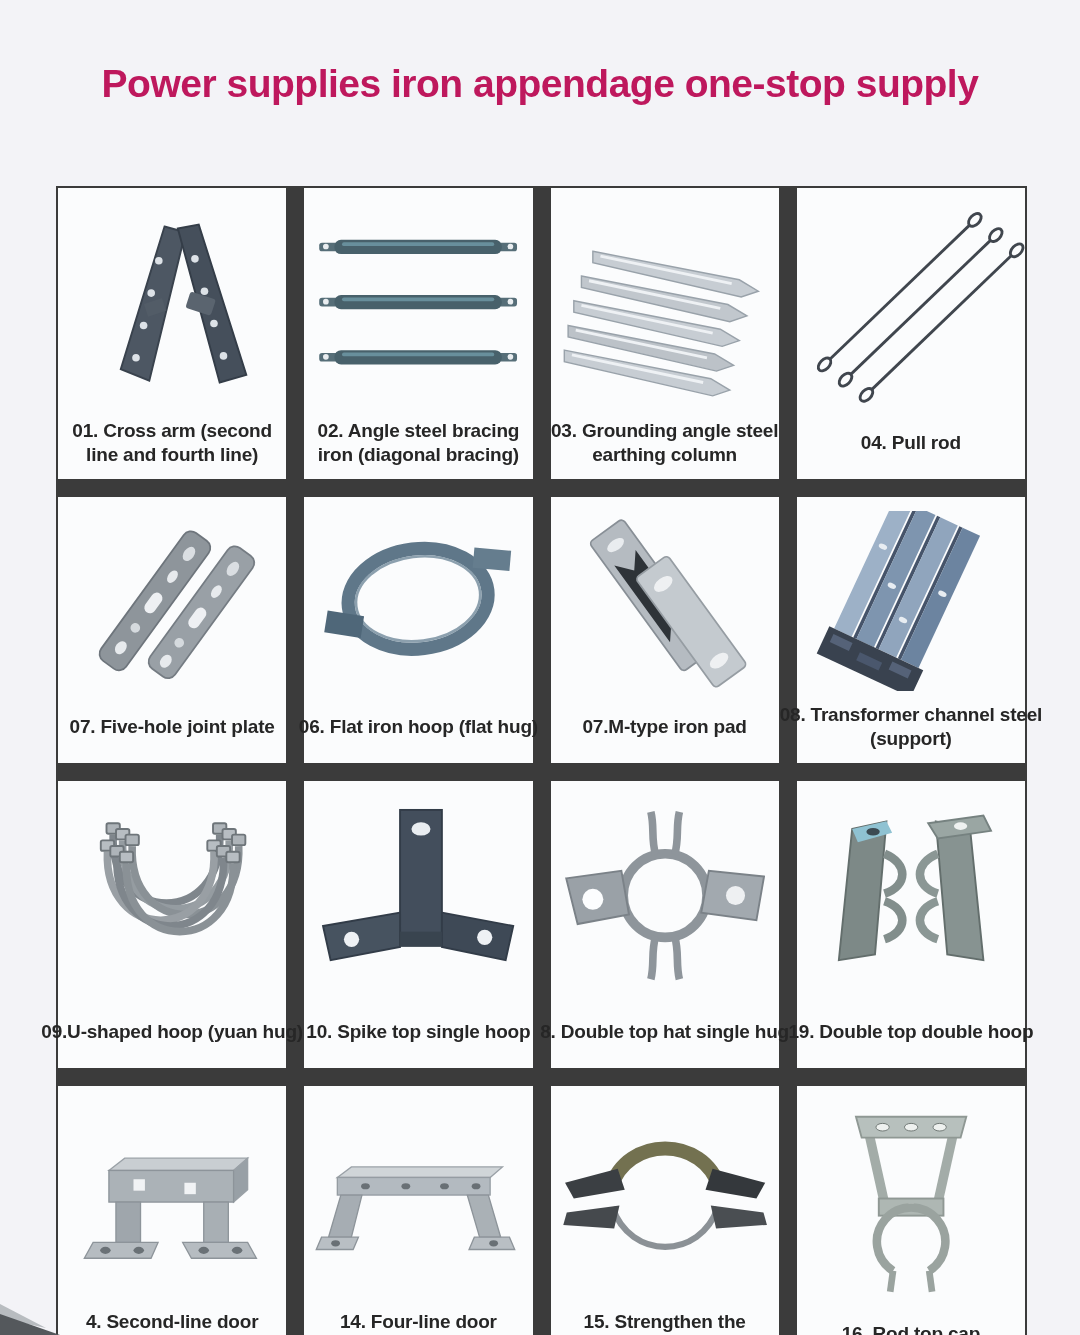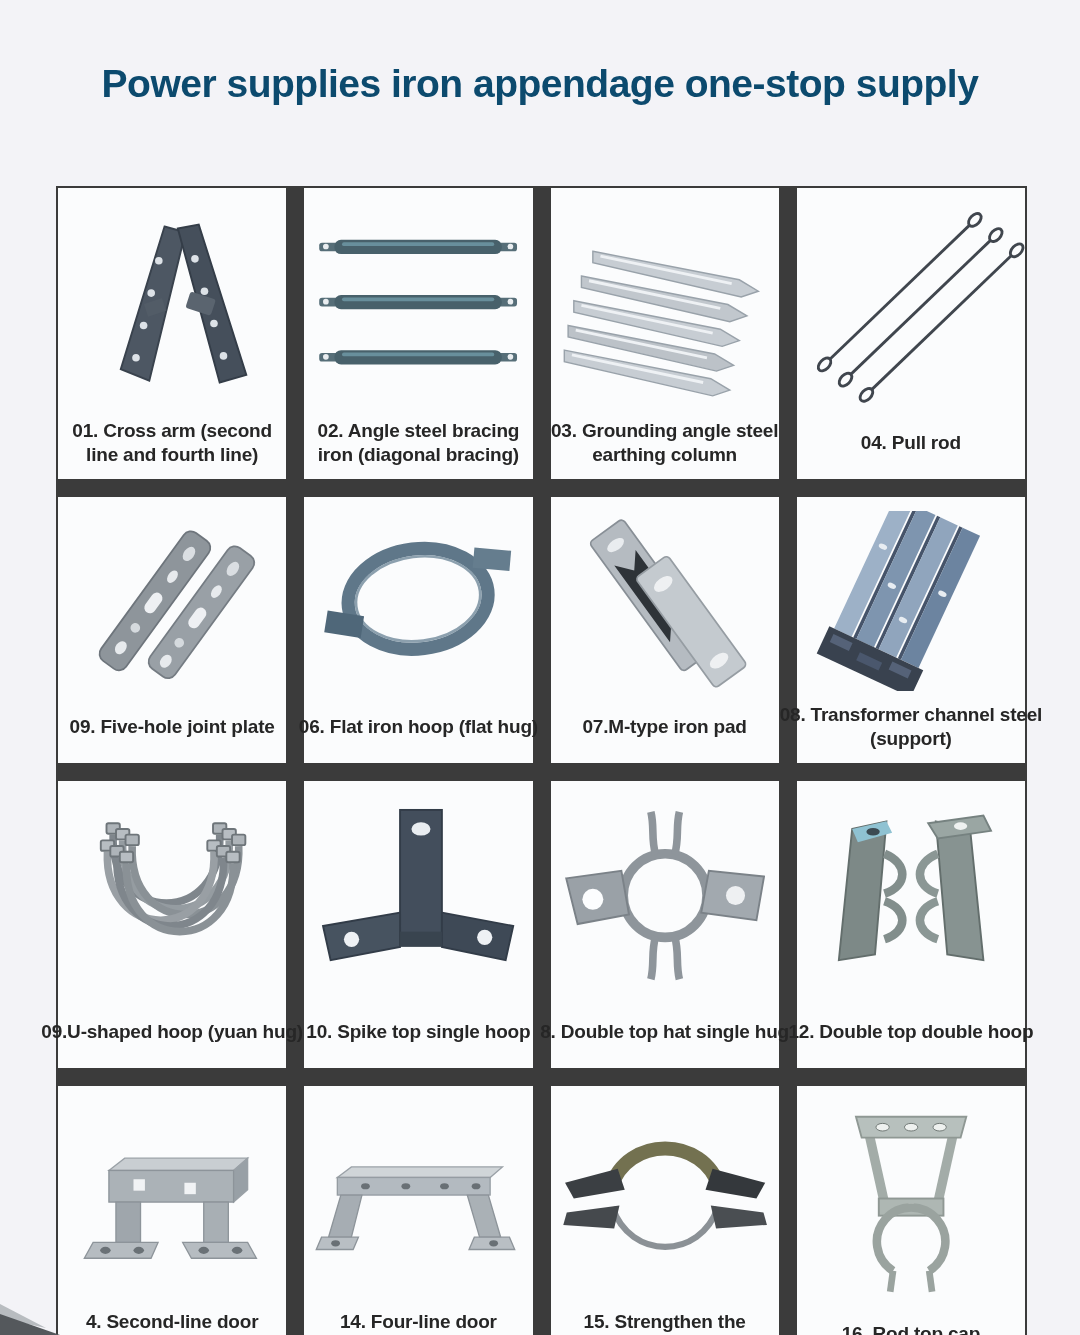--- a/index.html
+++ b/index.html
@@ -3,21 +3,21 @@
 <meta charset="utf-8">
 <style>
   html,body{margin:0;padding:0;}
   body{
     width:1080px;height:1335px;position:relative;overflow:hidden;
     background:#f3f3f7;
     font-family:"Liberation Sans", sans-serif;
   }
   .title{
     position:absolute;top:62px;left:0;width:1080px;
-    text-align:center;font-size:39px;font-weight:bold;color:#0c4a6e;
+    text-align:center;font-size:39px;font-weight:bold;color:#be185d;
     letter-spacing:-0.5px;
   }
   .grid{
     position:absolute;left:56px;top:186px;width:967px;
     background:#3b3b3b;border:2px solid #3b3b3b;
     display:grid;grid-template-columns:repeat(4,1fr);
     grid-template-rows:291px 266px 287px 284px;gap:18px;
   }
   .cell{background:#fbfcfd;position:relative;}
   .photo{
@@ -167,21 +167,21 @@
           <rect x="134" y="30" width="35" height="170" rx="10" fill="#99a0a6" stroke="#757c83" stroke-width="2"></rect>
           <ellipse cx="151.5" cy="54" rx="6" ry="9" fill="#dadee2"></ellipse>
           <ellipse cx="151.5" cy="86" rx="5" ry="8" fill="#e7eaed"></ellipse>
           <rect x="145" y="110" width="13" height="26" rx="6.5" fill="#eef0f3"></rect>
           <circle cx="151.5" cy="158" r="5.5" fill="#d5dade"></circle>
           <ellipse cx="151.5" cy="184" rx="6" ry="8" fill="#e7eaed"></ellipse>
         </g>
       </svg>
     </div>
     <div class="caption">
-      <span class="cap-line">09. Five-hole joint plate</span>
+      <span class="cap-line">07. Five-hole joint plate</span>
       <span class="cap-line"></span>
     </div>
   </div>
 
   <div class="cell">
     <div class="photo">
       <svg width="232" height="180" viewBox="0 0 240 205">
         <g transform="rotate(-7 120 100)">
           <ellipse cx="120" cy="100" rx="80" ry="57" fill="none" stroke="#5f7789" stroke-width="15"></ellipse>
           <ellipse cx="120" cy="100" rx="71" ry="48" fill="none" stroke="#7f96a5" stroke-width="3" opacity="0.9"></ellipse>
@@ -333,21 +333,21 @@
         <polygon points="182,32 146,24 158,164 196,170" fill="#879391" stroke="#636e6c" stroke-width="2"></polygon>
         <polygon points="138,26 196,18 204,34 148,42" fill="#9aa6a3" stroke="#768280" stroke-width="2"></polygon>
         <ellipse cx="172" cy="29" rx="7" ry="4" fill="#eef1f0"></ellipse>
         <path d="M92,58 C117,68 117,92 92,100" stroke="#828e8c" stroke-width="9" fill="none"></path>
         <path d="M92,108 C117,116 117,140 92,148" stroke="#828e8c" stroke-width="9" fill="none"></path>
         <path d="M148,58 C123,68 123,92 148,100" stroke="#8b9795" stroke-width="9" fill="none"></path>
         <path d="M148,108 C123,116 123,140 148,148" stroke="#8b9795" stroke-width="9" fill="none"></path>
       </svg>
     </div>
     <div class="caption">
-      <span class="cap-line">12. Double top double hoop</span>
+      <span class="cap-line">19. Double top double hoop</span>
       <span class="cap-line"></span>
     </div>
   </div>
 
   <div class="cell">
     <div class="photo">
       <svg width="232" height="180" viewBox="0 0 240 205">
         <polygon points="48,70 66,56 206,56 190,70" fill="#c9ced2" stroke="#9aa1a7" stroke-width="1.5"></polygon>
         <polygon points="190,70 206,56 206,92 190,106" fill="#98a0a6" stroke="#9aa1a7" stroke-width="1.5"></polygon>
         <rect x="48" y="70" width="142" height="36" fill="#abb2b7" stroke="#8d949a" stroke-width="1.5"></rect>

